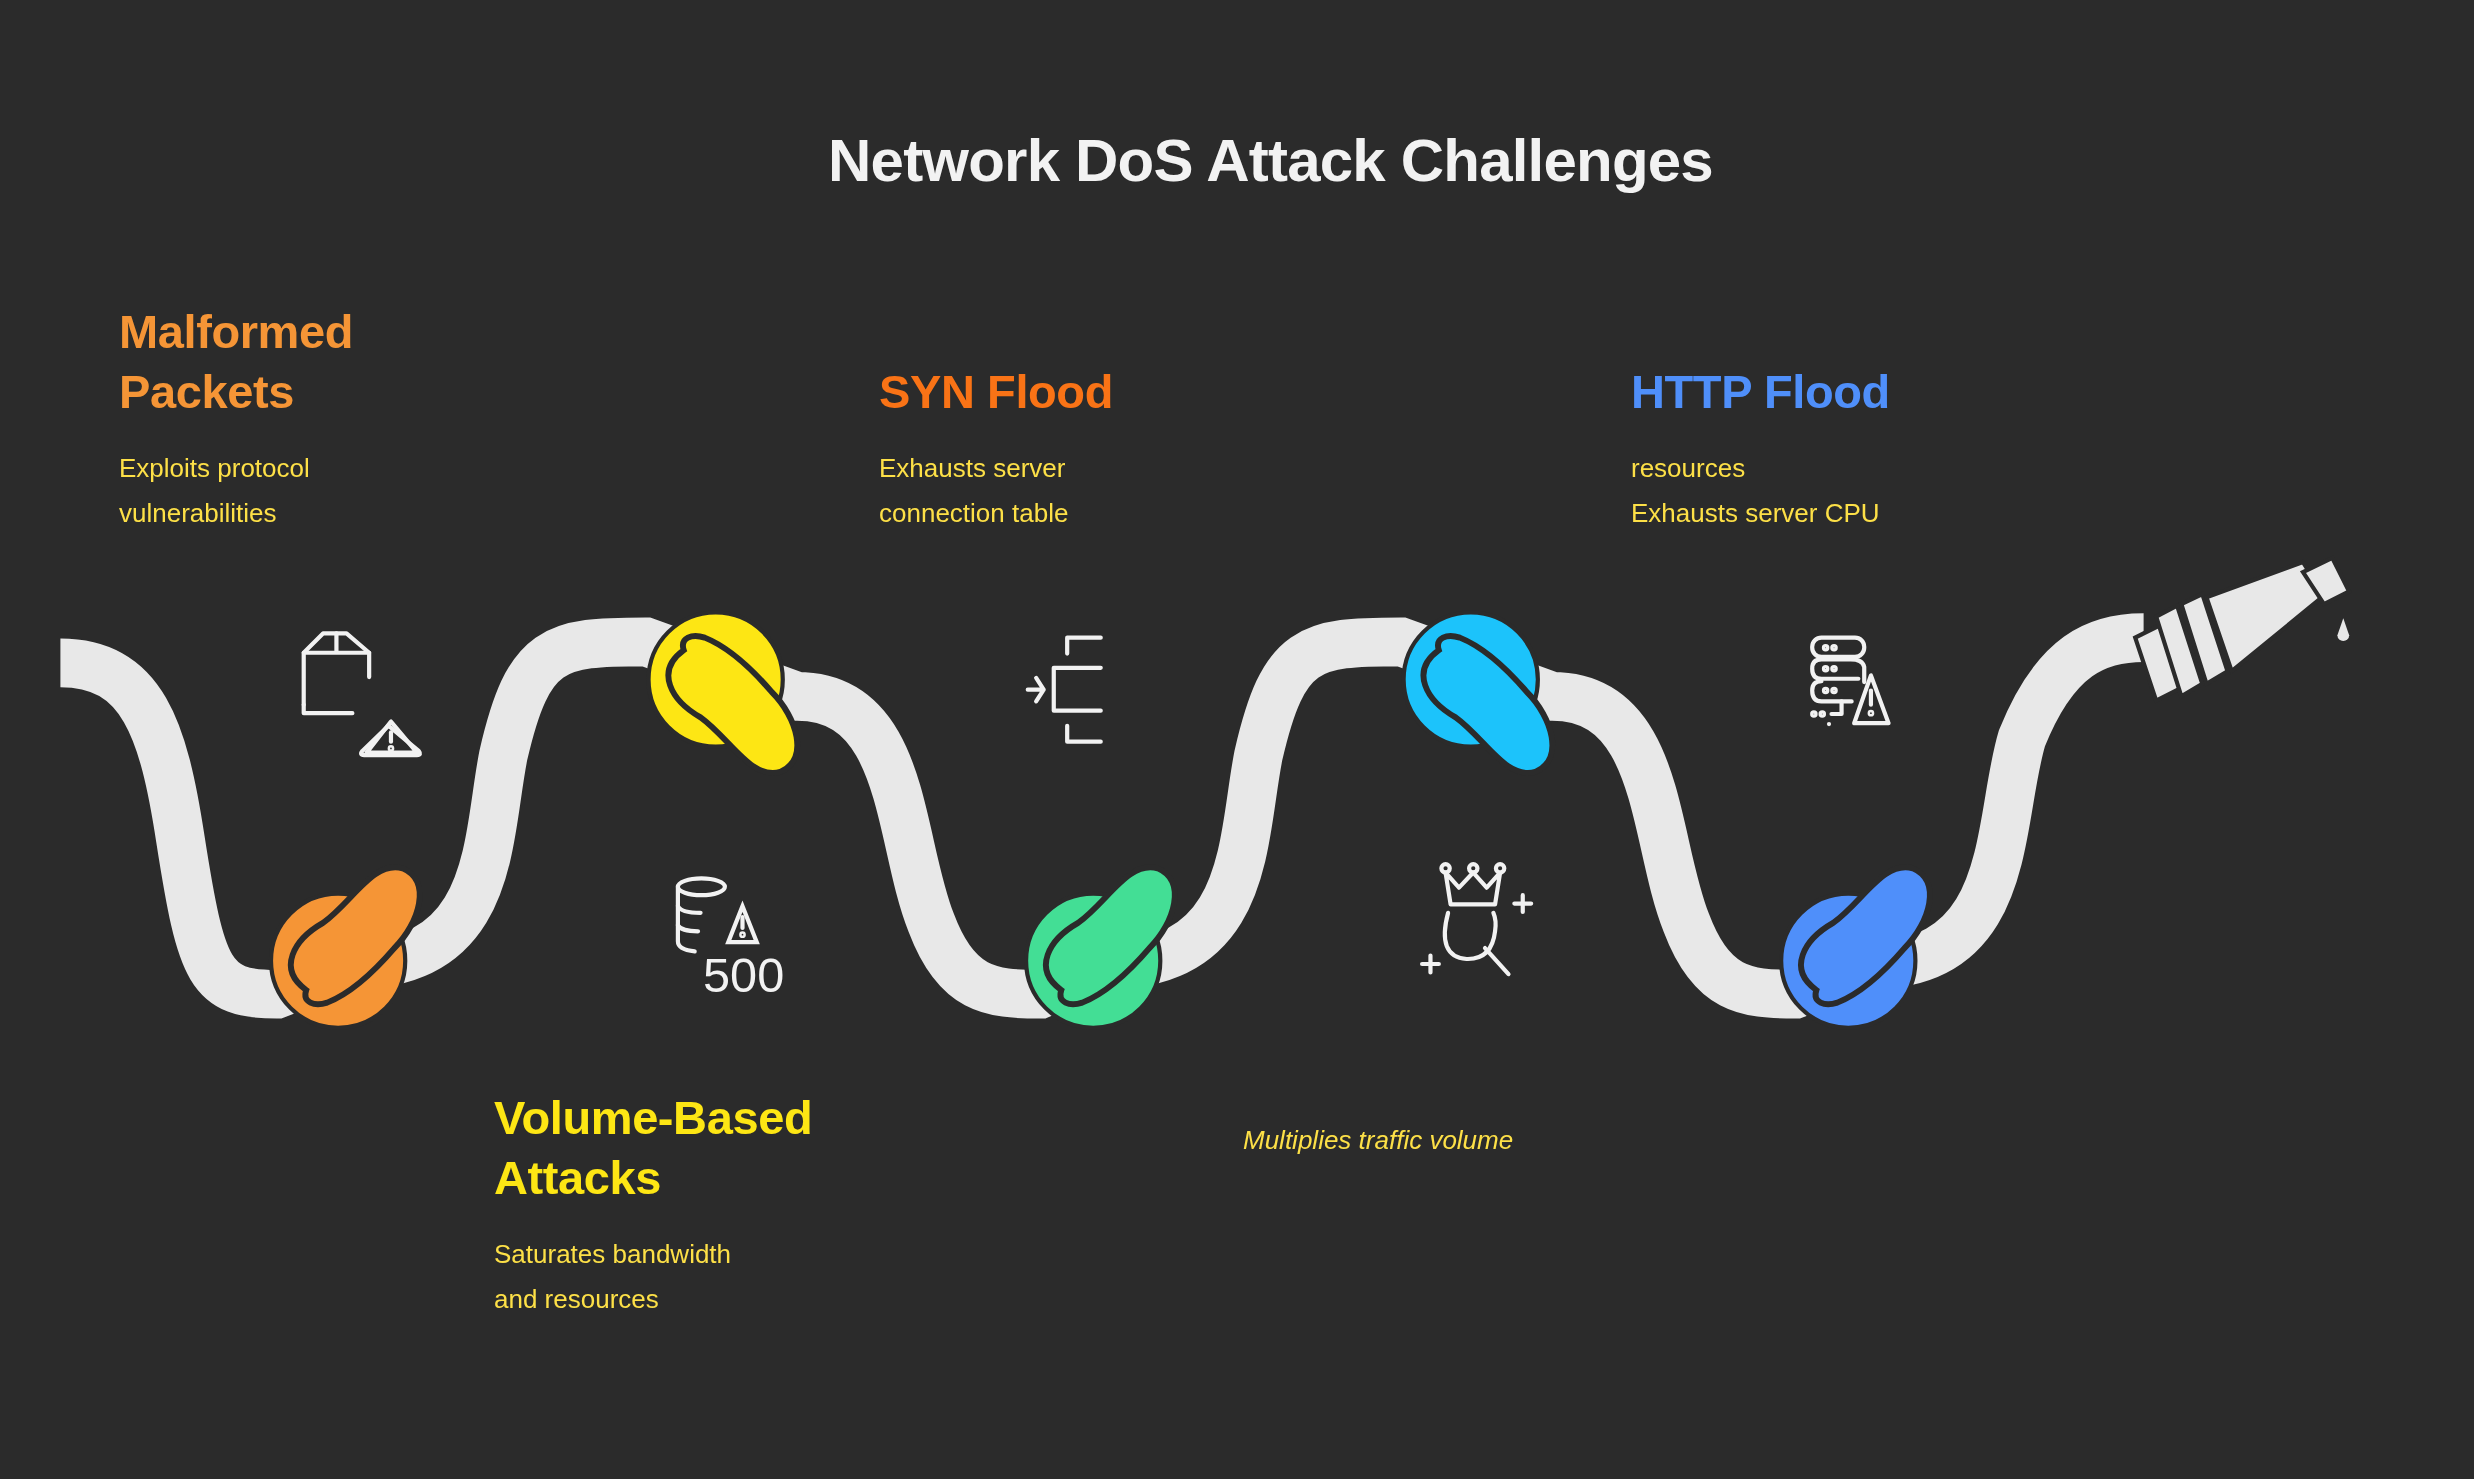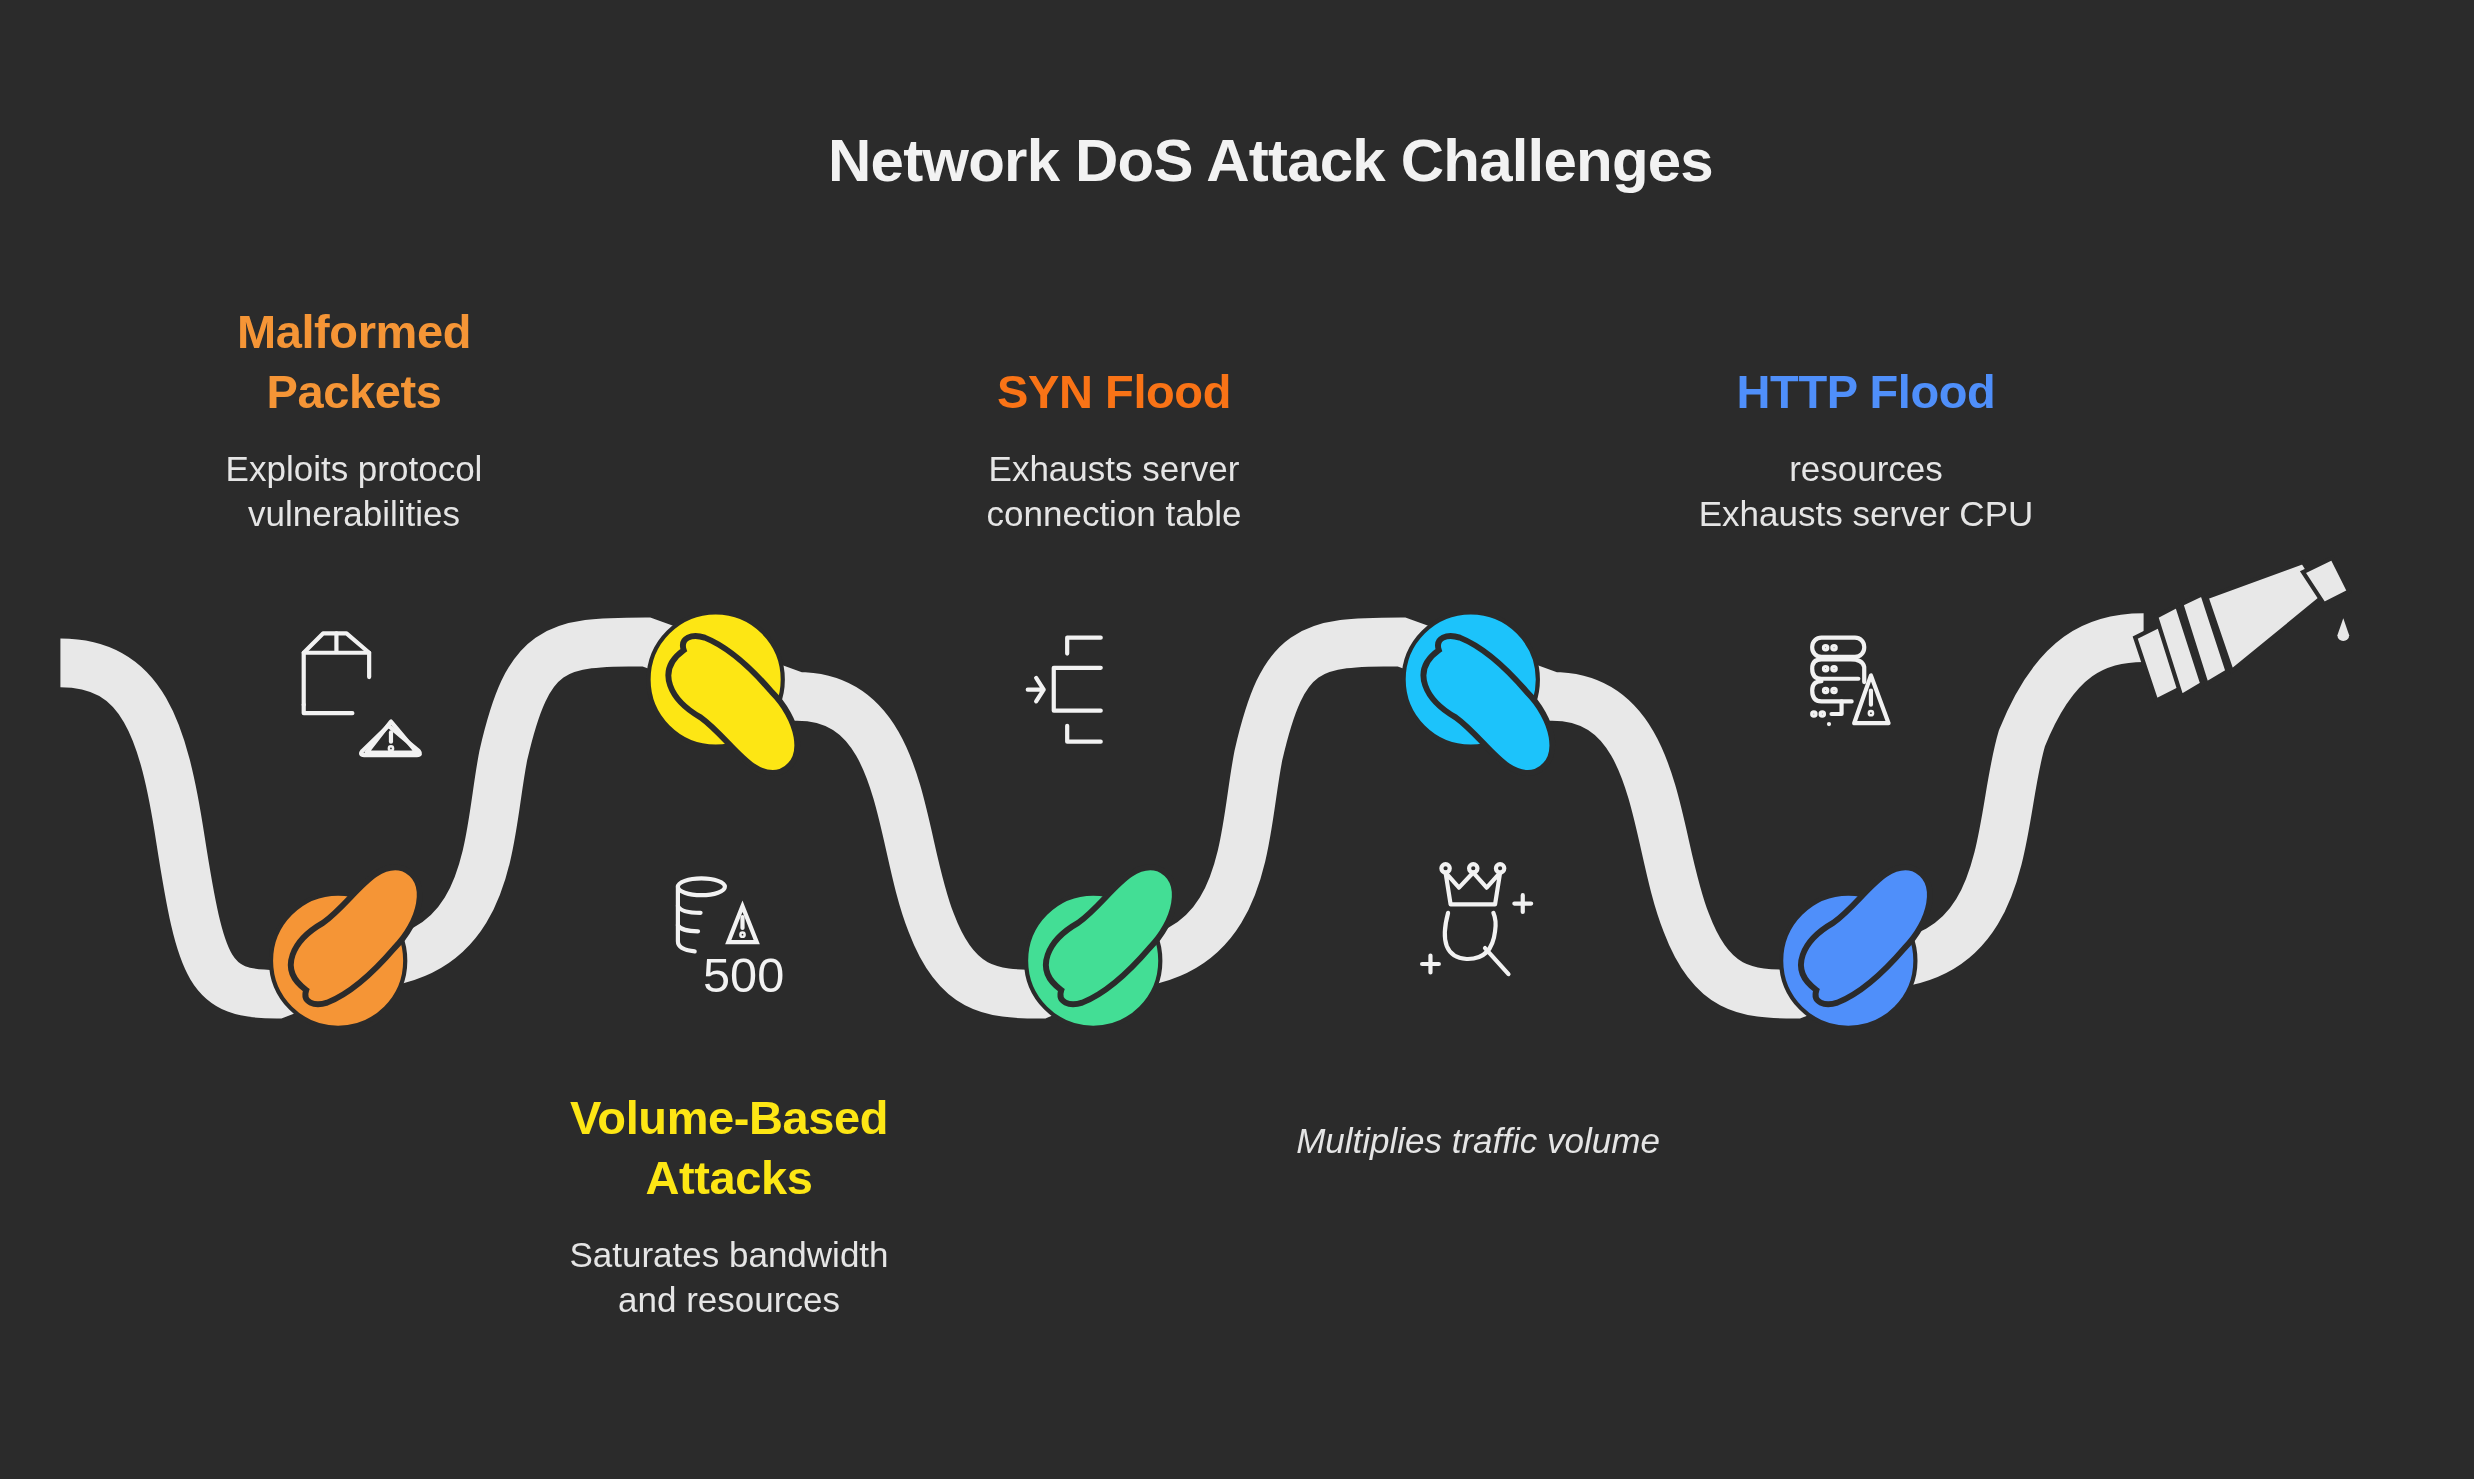--- a/index.html
+++ b/index.html
@@ -10,28 +10,28 @@
     overflow: hidden;
     font-family: "Liberation Sans", "DejaVu Sans", sans-serif;
   }
   .title {
     position: absolute; left: 0; width: 2475px; top: 126px;
     text-align: center; color: #f2f2f2;
     font-size: 60px; font-weight: bold; letter-spacing: -0.8px; margin-left: 33px;
   }
   svg.diagram { position: absolute; left: 0; top: 0; }
   .label {
-    position: absolute; width: 470px; text-align: center;
+    position: absolute; width: 470px; 
   }
   .label .head {
     font-size: 47px; font-weight: bold; line-height: 60px; letter-spacing: -0.4px;
   }
   .label .desc {
-    margin-top: 23.5px; color: #e5e5e5;
-    font-size: 35px; line-height: 45px;
+    margin-top: 23.5px; color: #fde047;
+    font-size: 26px; line-height: 45px;
   }
 </style>
 </head>
 <body>
 
 <div class="title">Network DoS Attack Challenges</div>
 
 <svg class="diagram" width="2475" height="1480" viewBox="0 0 2950 1764">
 
   <path d="M 72 790 C 170 790, 195 870, 215 1000 C 240 1160, 250 1185, 330 1185 L 420 1150 C 590 1150, 580 1000, 600 900 C 630 770, 660 765, 770 765 L 950 830 C 1080 830, 1070 1000, 1110 1100 C 1140 1180, 1180 1185, 1240 1185 L 1320 1150 C 1490 1150, 1480 1000, 1500 900 C 1530 770, 1560 765, 1670 765 L 1850 830 C 1980 830, 1970 1000, 2010 1100 C 2040 1180, 2080 1185, 2140 1185 L 2230 1150 C 2400 1150, 2380 980, 2410 880 C 2450 780, 2500 760, 2555 760" fill="none" stroke="#e8e8e8" stroke-width="58" stroke-linecap="butt"></path>

